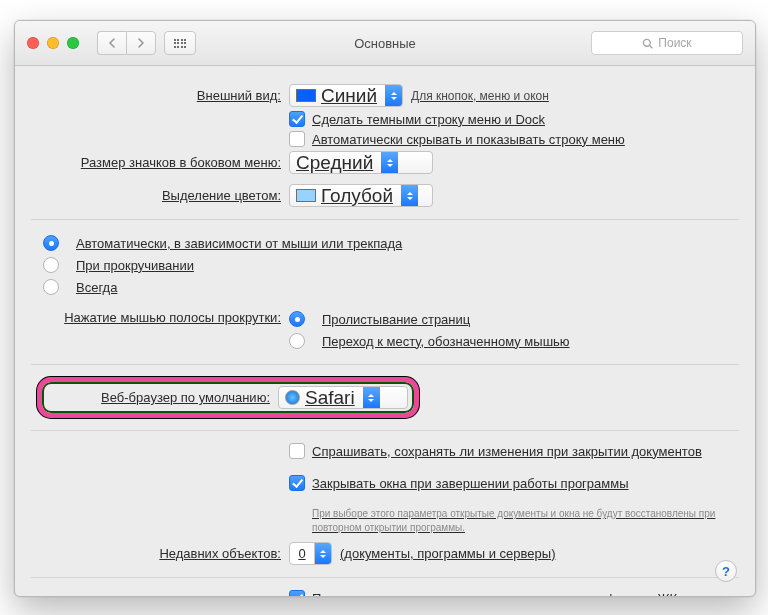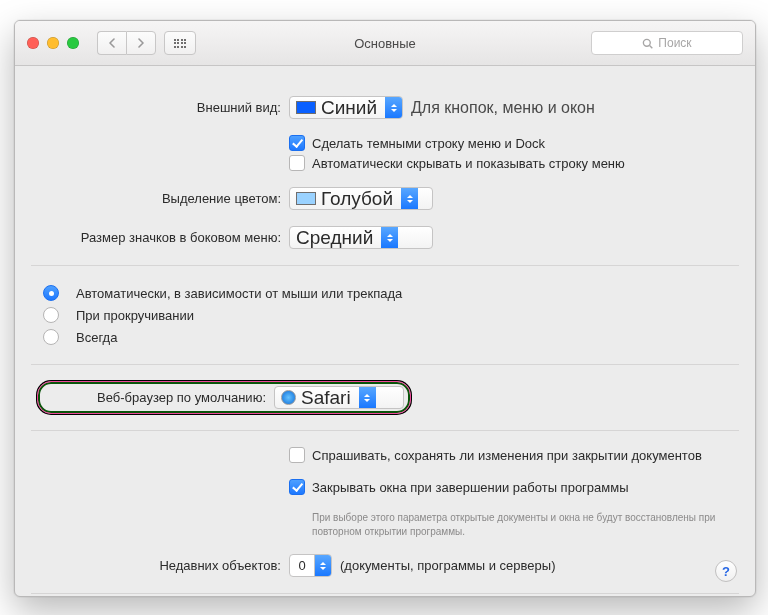--- a/index.html
+++ b/index.html
@@ -90,31 +90,32 @@
     color:#a7a6a6; font-size:12px; gap:5px;
   }
   .search svg { width:11px; height:11px; stroke:#a7a6a6; fill:none; stroke-width:2;}
   
   .content {
     padding: 14px 28px 12px 28px;
   }
   .row {
     display:flex;
     align-items:center;
-    margin: 16px 0;
+    margin: 4px 0;
+    text-decoration: underline;
   }
   .lbl {
     width: 238px;
     text-align:right;
     padding-right: 8px;
     color:#2b2b2b;
     flex-shrink:0;
   }
   .val { display:flex; align-items:center; gap:8px; flex-wrap:wrap;}
-  .hint { font-size:16px; color:#4a4a4a;text-align:center; }
+  .hint { font-size:12px; color:#4a4a4a;text-align:center; }
   .finehint { font-size:10px; color:#8b8a8a; line-height:1.35; max-width: 430px; padding-left: 2px;}
   .sep {
     border:none; border-top:1px solid #d6d5d5;
     margin: 12px -12px;
   }
   
   .popup {
     display:inline-flex;
     align-items:center;
     height: 21px;
@@ -178,21 +179,21 @@
   .rd.checked {
     background: linear-gradient(#4ea0ff,#1d78ff);
     border-color:#1a6ff0;
   }
   .rd.checked::after{
     content:""; width:5px; height:5px; border-radius:50%; background:#fff;
   }
   .rd-row { display:flex; align-items:center; gap:17px; margin:3px 0;}
   .highlight-frame {
     display:inline-flex; align-items:center;
-    border: 1px solid #ec4899;
+    border: 5px solid #ec4899;
     box-shadow: 0 0 0 2px #0a540a inset, 0 0 0 1px #000;
     border-radius: 14px;
     padding: 4px 6px;
     gap:8px;
     background: #ececec;
   }
   
   .stepper {
     display:inline-flex; align-items:center;
     border:1px solid #c5c4c4; border-radius:4px; background:#fff;
@@ -293,39 +294,39 @@
           <span class="cb checked"></span>
           <span>Сделать темными строку меню и Dock</span>
         </div>
         <div class="cb-row">
           <span class="cb"></span>
           <span>Автоматически скрывать и показывать строку меню</span>
         </div>
       </div>
     </div>
 
+    <div class="row">
+      <div class="lbl">Размер значков в боковом меню:</div>
+      <div class="val">
+        <div class="popup" style="width:142px;">
+          <div class="body">
+                <span>Средний</span>
+              </div>
+          <div class="arrows"></div>
+        </div>
+      </div>
+    </div>
+
     <div class="row" style="margin-top:10px;">
       <div class="lbl">Выделение цветом:</div>
       <div class="val">
         <div class="popup" style="width:142px;">
           <div class="body">
                 <span class="swatch-cyan"></span>
                 <span>Голубой</span>
-              </div>
-          <div class="arrows"></div>
-        </div>
-      </div>
-    </div>
-
-    <div class="row">
-      <div class="lbl">Размер значков в боковом меню:</div>
-      <div class="val">
-        <div class="popup" style="width:142px;">
-          <div class="body">
-                <span>Средний</span>
               </div>
           <div class="arrows"></div>
         </div>
       </div>
     </div>
 
     <hr class="sep">
 
     <div class="row" style="align-items:flex-start;">
       <div class="val" style="flex-direction:column; align-items:flex-start; gap:0;">
@@ -337,20 +338,33 @@
               <span class="rd"></span>
               <span>При прокручивании</span>
             </div>
         <div class="rd-row">
               <span class="rd"></span>
               <span>Всегда</span>
             </div>
       </div>
     </div>
 
+    <div class="row" style="align-items:flex-start; margin-top:10px;">
+      <div class="lbl" style="padding-top:2px;">Нажатие мышью полосы прокрутки:</div>
+      <div class="val" style="flex-direction:column; align-items:flex-start; gap:0;">
+        <div class="rd-row">
+              <span class="rd checked"></span>
+              <span>Пролистывание страниц</span>
+            </div>
+        <div class="rd-row">
+              <span class="rd"></span>
+              <span>Переход к месту, обозначенному мышью</span>
+            </div>
+      </div>
+    </div>
 
     <hr class="sep">
 
     <div class="row" style="margin-left:-6px;">
       <div class="highlight-frame">
         <div style="width:222px; text-align:right;">Веб-браузер по умолчанию:</div>
         <div class="popup" style="width:128px;">
           <div class="body">
                 <span class="safari-icon"></span>
                 <span>Safari</span>

